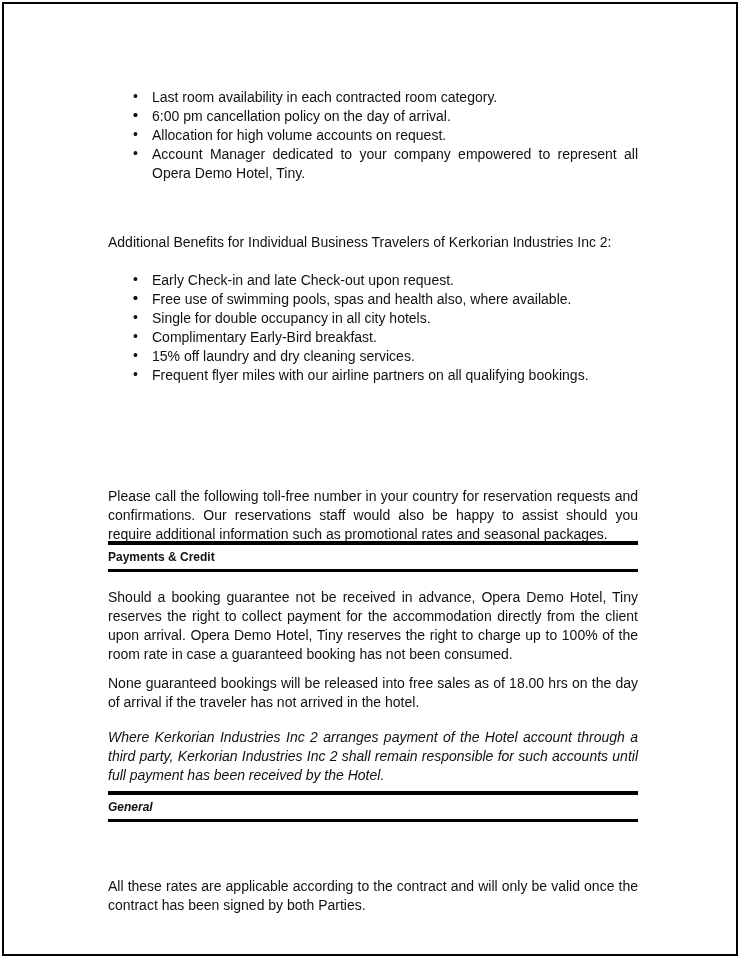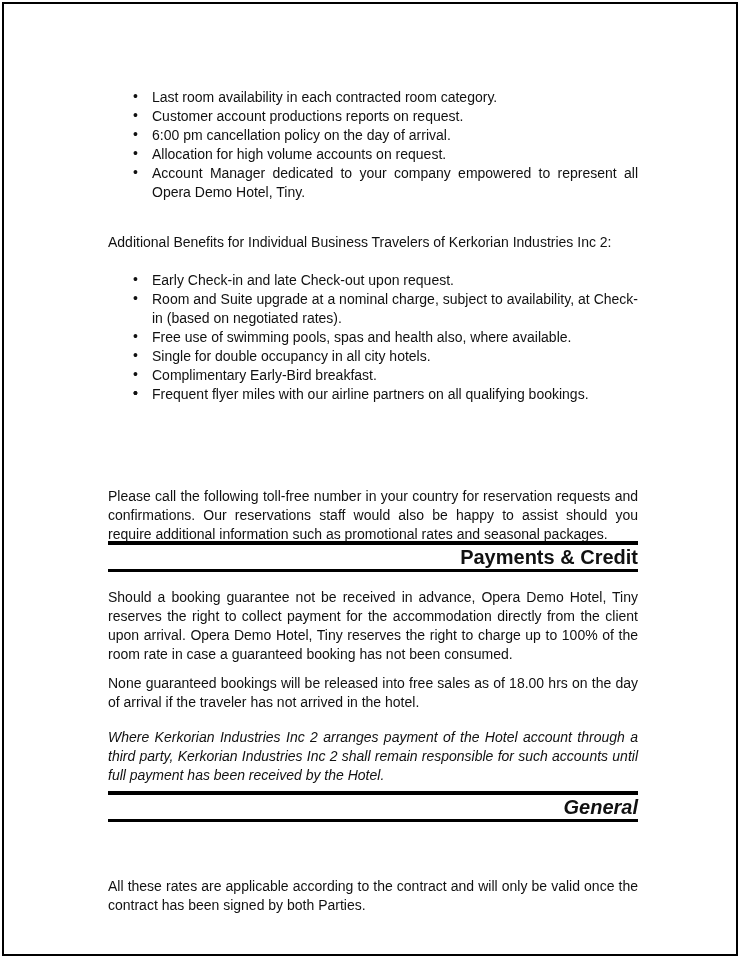--- a/index.html
+++ b/index.html
@@ -55,23 +55,23 @@
   }
   p.para {
     margin: 0;
     text-align: justify;
   }
   .section-header {
     border-top: 4px solid #000000;
     border-bottom: 3px solid #000000;
     padding: 2px 0 2px 0;
     font-weight: bold;
-    font-size: 20px;
+    font-size: 12px;
     line-height: 20px;
-    text-align: right;
+    text-align: left;
   }
 
   #list-hotel-benefits   { top: 88px; }
   #para-additional-intro { top: 233px; }
   #list-traveler-benefits{ top: 271px; }
   #para-reservations     { top: 446px; margin-top: 41px; }
   #header-payments       { top: 541px; }
   #para-booking          { top: 588px; }
   #para-none-guaranteed  { top: 674px; }
   #para-third-party      { top: 728px; font-style: italic; }
@@ -86,21 +86,20 @@
 
   <div class="content">
 
     <ul class="bullets block" id="list-hotel-benefits">
       <li>
         <span class="marker">•</span>
         <span>Last room availability in each contracted room category.</span>
       </li>
       <li>
         <span class="marker">•</span>
-        <span>Customer account productions reports on request.</span>
       </li>
       <li>
         <span class="marker">•</span>
         <span>6:00 pm cancellation policy on the day of arrival.</span>
       </li>
       <li>
         <span class="marker">•</span>
         <span>Allocation for high volume accounts on request.</span>
       </li>
       <li>
@@ -111,36 +110,36 @@
 
     <p class="para block" id="para-additional-intro">Additional Benefits for Individual Business Travelers of Kerkorian Industries Inc 2:</p>
 
     <ul class="bullets block" id="list-traveler-benefits">
       <li>
         <span class="marker">•</span>
         <span>Early Check-in and late Check-out upon request.</span>
       </li>
       <li>
         <span class="marker">•</span>
-        <span>Room and Suite upgrade at a nominal charge, subject to availability, at Check-in (based on negotiated rates).</span>
       </li>
       <li>
         <span class="marker">•</span>
         <span>Free use of swimming pools, spas and health also, where available.</span>
       </li>
       <li>
         <span class="marker">•</span>
         <span>Single for double occupancy in all city hotels.</span>
       </li>
       <li>
         <span class="marker">•</span>
         <span>Complimentary Early-Bird breakfast.</span>
       </li>
       <li>
         <span class="marker">•</span>
+        <span>15% off laundry and dry cleaning services.</span>
       </li>
       <li>
         <span class="marker">•</span>
         <span>Frequent flyer miles with our airline partners on all qualifying bookings.</span>
       </li>
     </ul>
 
     <p class="para block" id="para-reservations">Please call the following toll-free number in your country for reservation requests and confirmations. Our reservations staff would also be happy to assist should you require additional information such as promotional rates and seasonal packages.</p>
 
     <div class="section-header block" id="header-payments">

